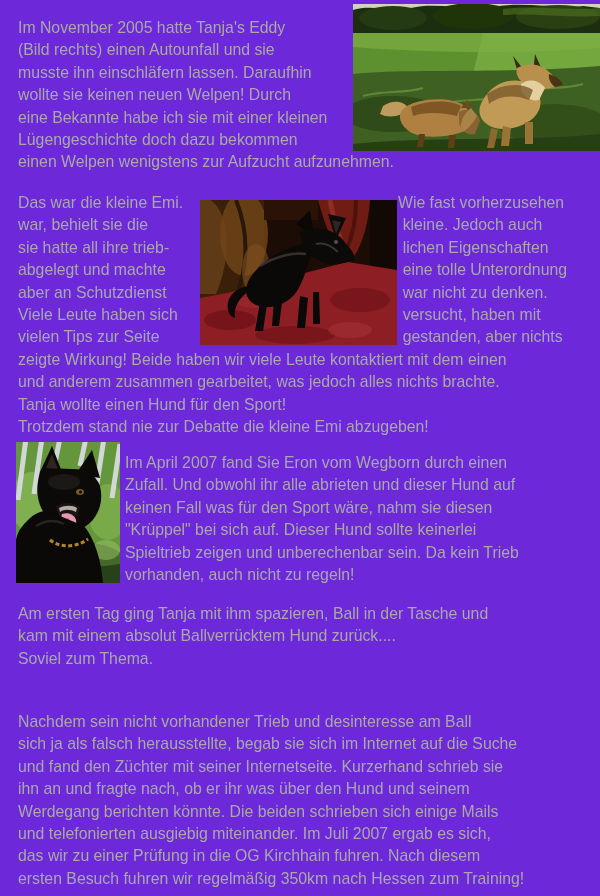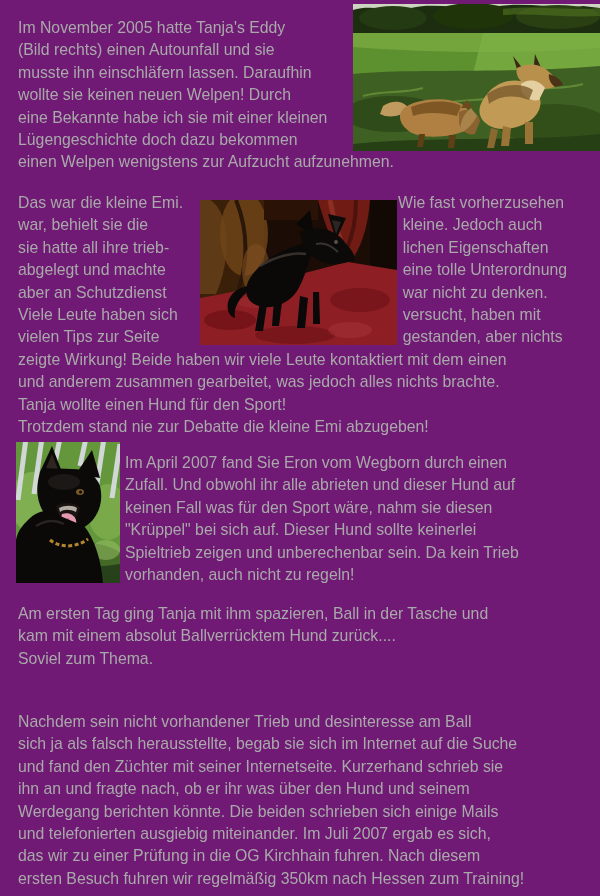--- a/index.html
+++ b/index.html
@@ -1,18 +1,18 @@
 <!DOCTYPE html>
 <html><head>
 <meta charset="utf-8">
 <style>
   html,body { margin:0; padding:0; background:#000; }
   .page {
     position:relative; width:600px; height:896px;
-    background:#701a75; overflow:hidden;
+    background:#6d28d9; overflow:hidden;
     font-family:"Liberation Sans","DejaVu Sans",sans-serif;
     color:#a9a9a9;
   }
   .para {
     position:absolute; z-index:1;
     font-size:17px; line-height:22.4px; font-weight:400;
     transform-origin:0 0; transform:scaleX(0.93);
   }
   .para .line { white-space:nowrap; }
   .p1 { left:18px; top:17px; }

